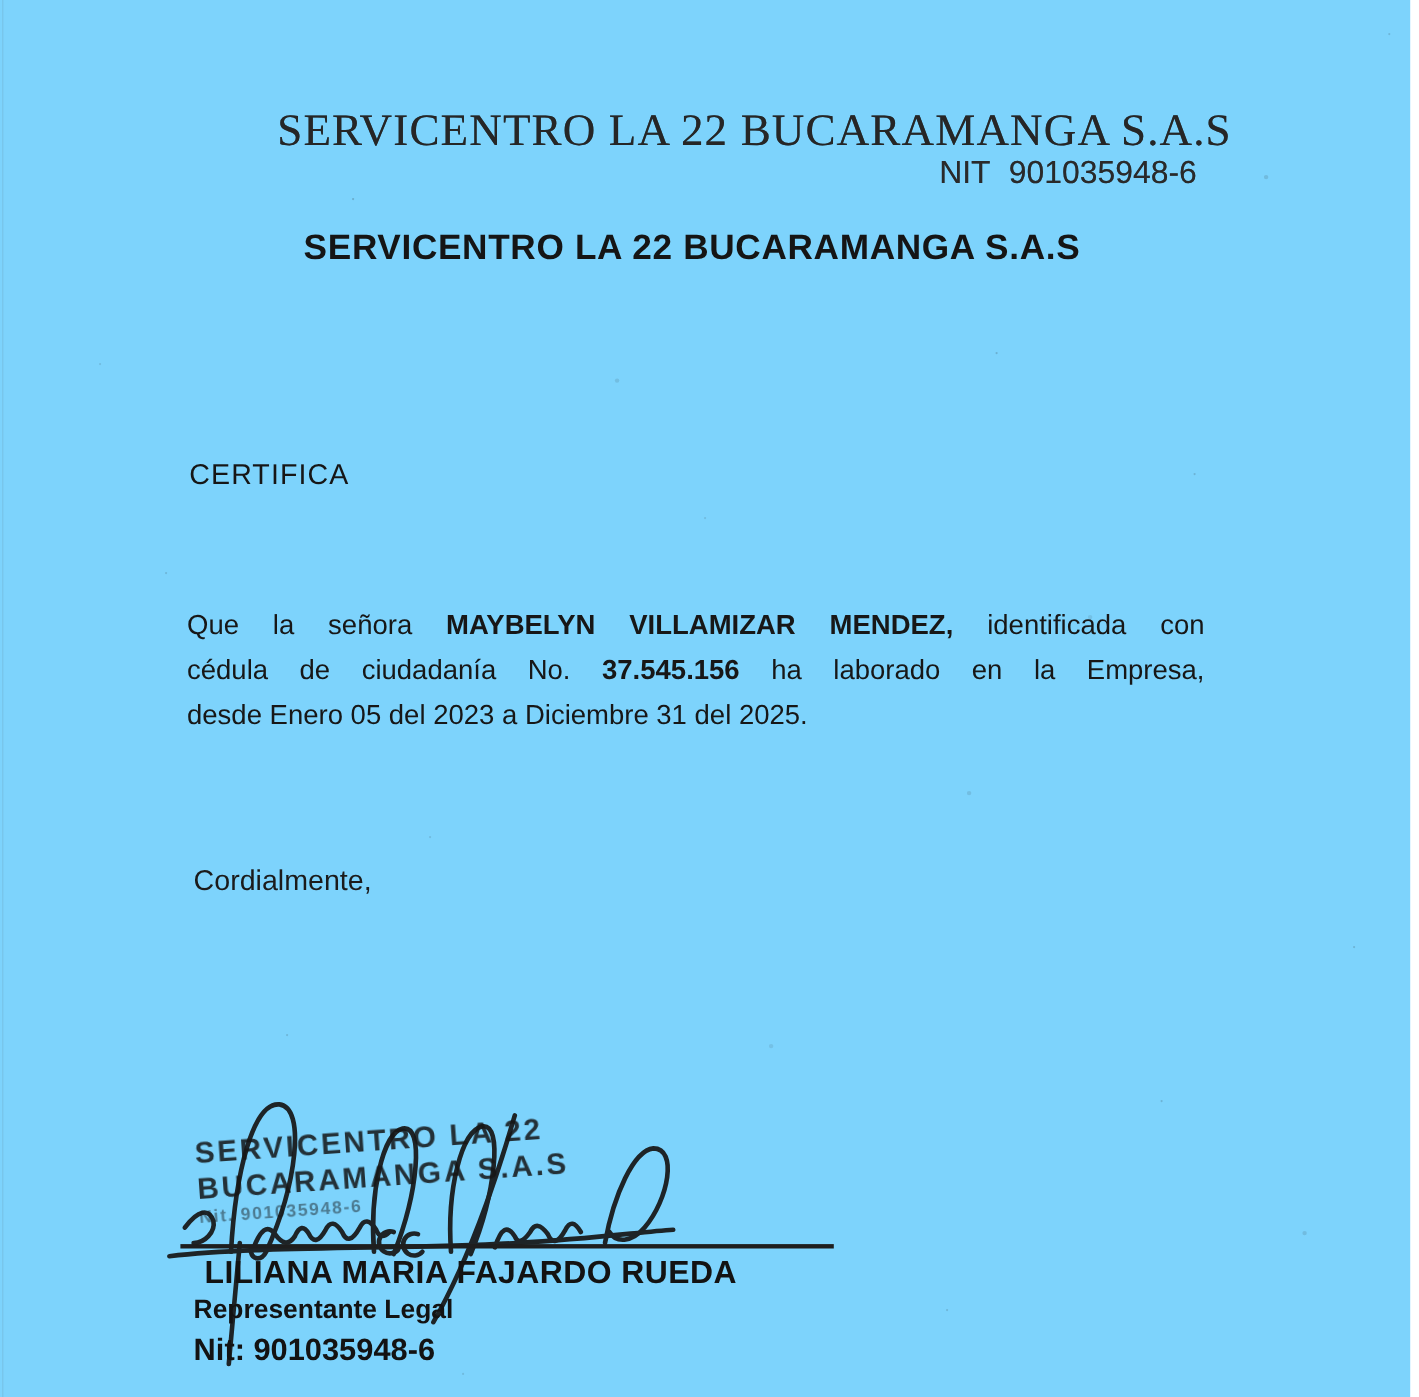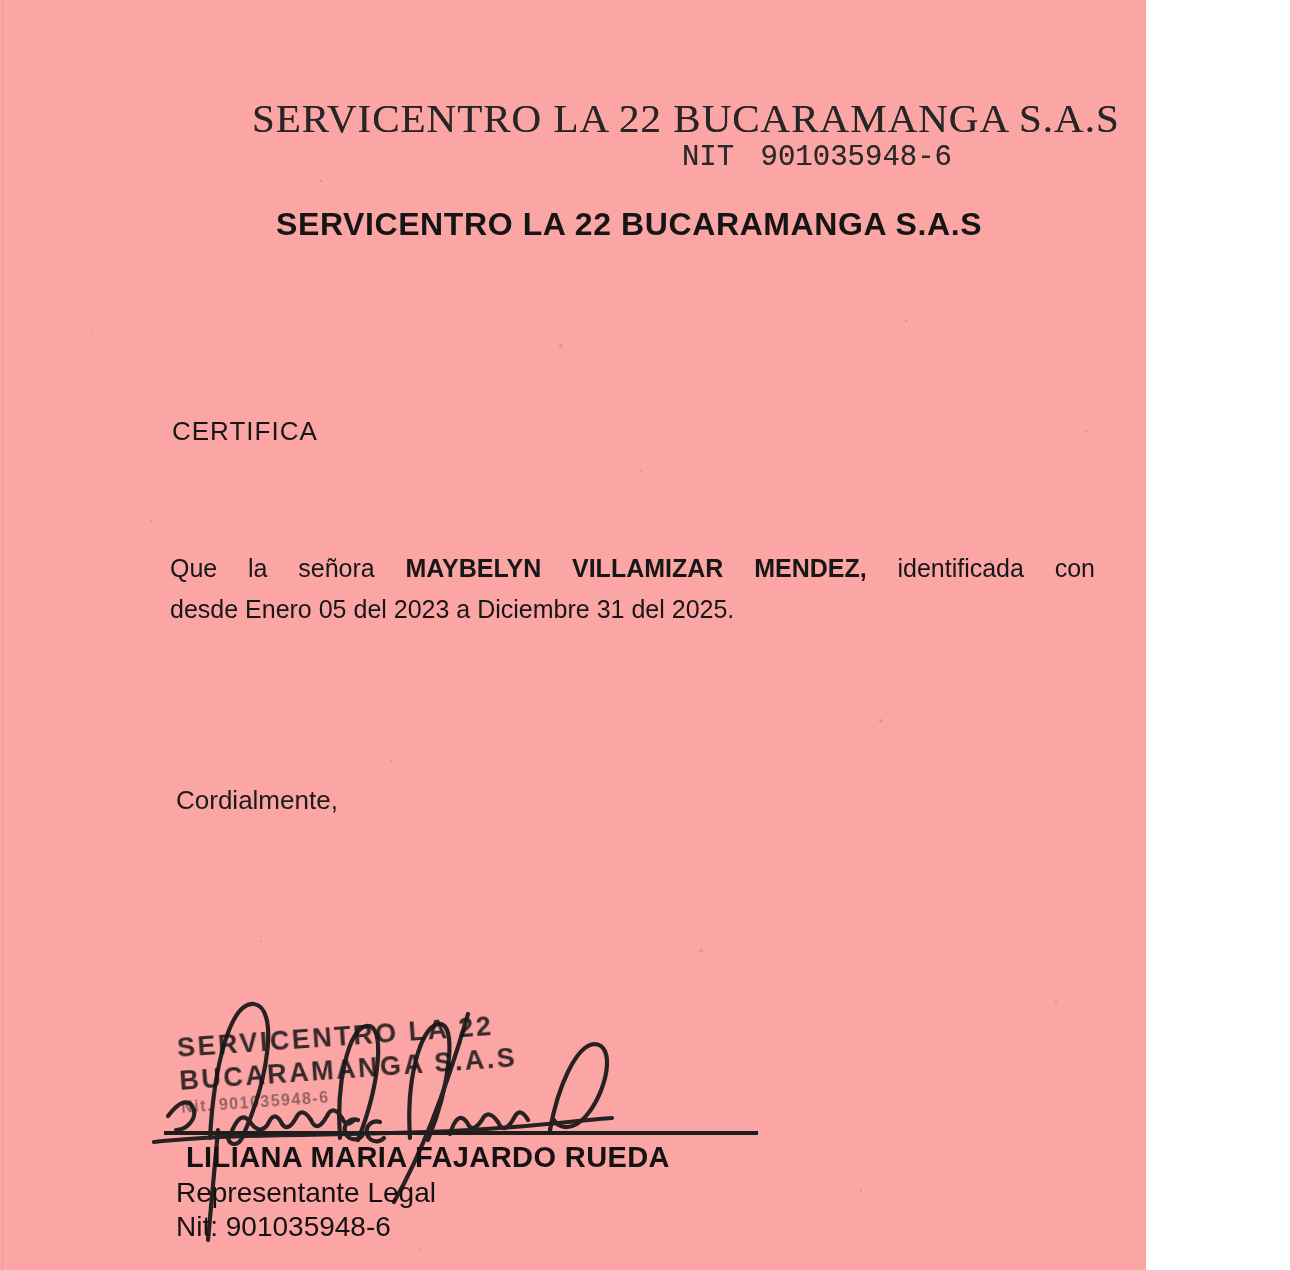--- a/index.html
+++ b/index.html
@@ -1,19 +1,19 @@
 <!DOCTYPE html>
 <html><head>
 <meta charset="utf-8">
 <style>
   html,body{margin:0;padding:0;background:#ffffff;}
   .page{
     position:relative;
-    width:1146px;height:1270px;
-    background:#fca5a5;
+    width:1282px;height:1270px;
+    background:#7dd3fc;
     overflow:hidden;
     font-family:"Liberation Sans",sans-serif;
     color:#1c1c1c;
   }
   
   .edge-line{position:absolute;left:2px;top:0;width:1px;height:100%;background:rgba(70,70,70,.12);}
   .speck{position:absolute;left:0;top:0;width:2px;height:2px;border-radius:50%;
     box-shadow:
       320px 180px 0 0 rgba(40,40,40,.22), 760px 130px 0 0 rgba(40,40,40,.18),
       1150px 160px 0 1px rgba(40,40,40,.14), 905px 320px 0 0 rgba(40,40,40,.2),
@@ -28,21 +28,21 @@
 
   .letterhead-serif{
     position:absolute;left:252px;top:94px;width:860px;
     font-family:"Liberation Serif",serif;
     font-size:41px;letter-spacing:1px;color:#262626;
     text-shadow:0 0 .6px rgba(0,0,0,.55);
     white-space:nowrap;
   }
   .letterhead-nit{
     position:absolute;right:194px;top:141px;
-    font-family:Liberation Mono, monospace;
+    font-family:Liberation Sans, sans-serif;
     font-size:29px;color:#2a2a2a;word-spacing:9px;
     text-shadow:0 0 .5px rgba(0,0,0,.5);
     white-space:nowrap;
   }
   .company-bold{
     position:absolute;left:276px;top:206px;
     font-size:32px;font-weight:bold;letter-spacing:.6px;color:#151515;
     white-space:nowrap;
   }
   .certifica{
@@ -76,42 +76,43 @@
     position:absolute;left:164px;top:1131px;width:594px;height:4px;
     background:#1e1e1e;
   }
   .sig-name{
     position:absolute;left:186px;top:1141px;
     font-size:29px;font-weight:bold;letter-spacing:.4px;color:#131313;
     white-space:nowrap;
   }
   .sig-title{
     position:absolute;left:176px;top:1177px;
-    font-size:28px;font-weight:normal;color:#131313;white-space:nowrap;
+    font-size:24px;font-weight:bold;color:#131313;white-space:nowrap;
   }
   .sig-nit{
     position:absolute;left:176px;top:1211px;
-    font-size:28px;font-weight:normal;color:#131313;white-space:nowrap;
+    font-size:28px;font-weight:bold;color:#131313;white-space:nowrap;
   }
 </style>
 </head>
 <body>
 
 <div class="page">
   <div class="edge-line"></div>
   <div class="speck"></div>
 
   <div class="letterhead-serif">SERVICENTRO LA 22 BUCARAMANGA S.A.S</div>
   <div class="letterhead-nit">NIT 901035948-6</div>
   <div class="company-bold">SERVICENTRO LA 22 BUCARAMANGA S.A.S</div>
 
   <div class="certifica">CERTIFICA</div>
 
   <div class="body-par">
     <div class="bline just"><span>Que la señora </span><span class="b">MAYBELYN VILLAMIZAR MENDEZ,</span><span> identificada con</span></div>
+    <div class="bline just"><span>cédula de ciudadanía No. </span><span class="b">37.545.156</span><span> ha laborado en la Empresa,</span></div>
     <div class="bline">desde Enero 05 del 2023 a Diciembre 31 del 2025.</div>
   </div>
 
   <div class="closing">Cordialmente,</div>
 
   <div class="stamp">
     <div class="stamp-l1">SERVICENTRO LA 22</div>
     <div class="stamp-l2">BUCARAMANGA S.A.S</div>
     <div class="stamp-l3">Nit. 901035948-6</div>
   </div>

